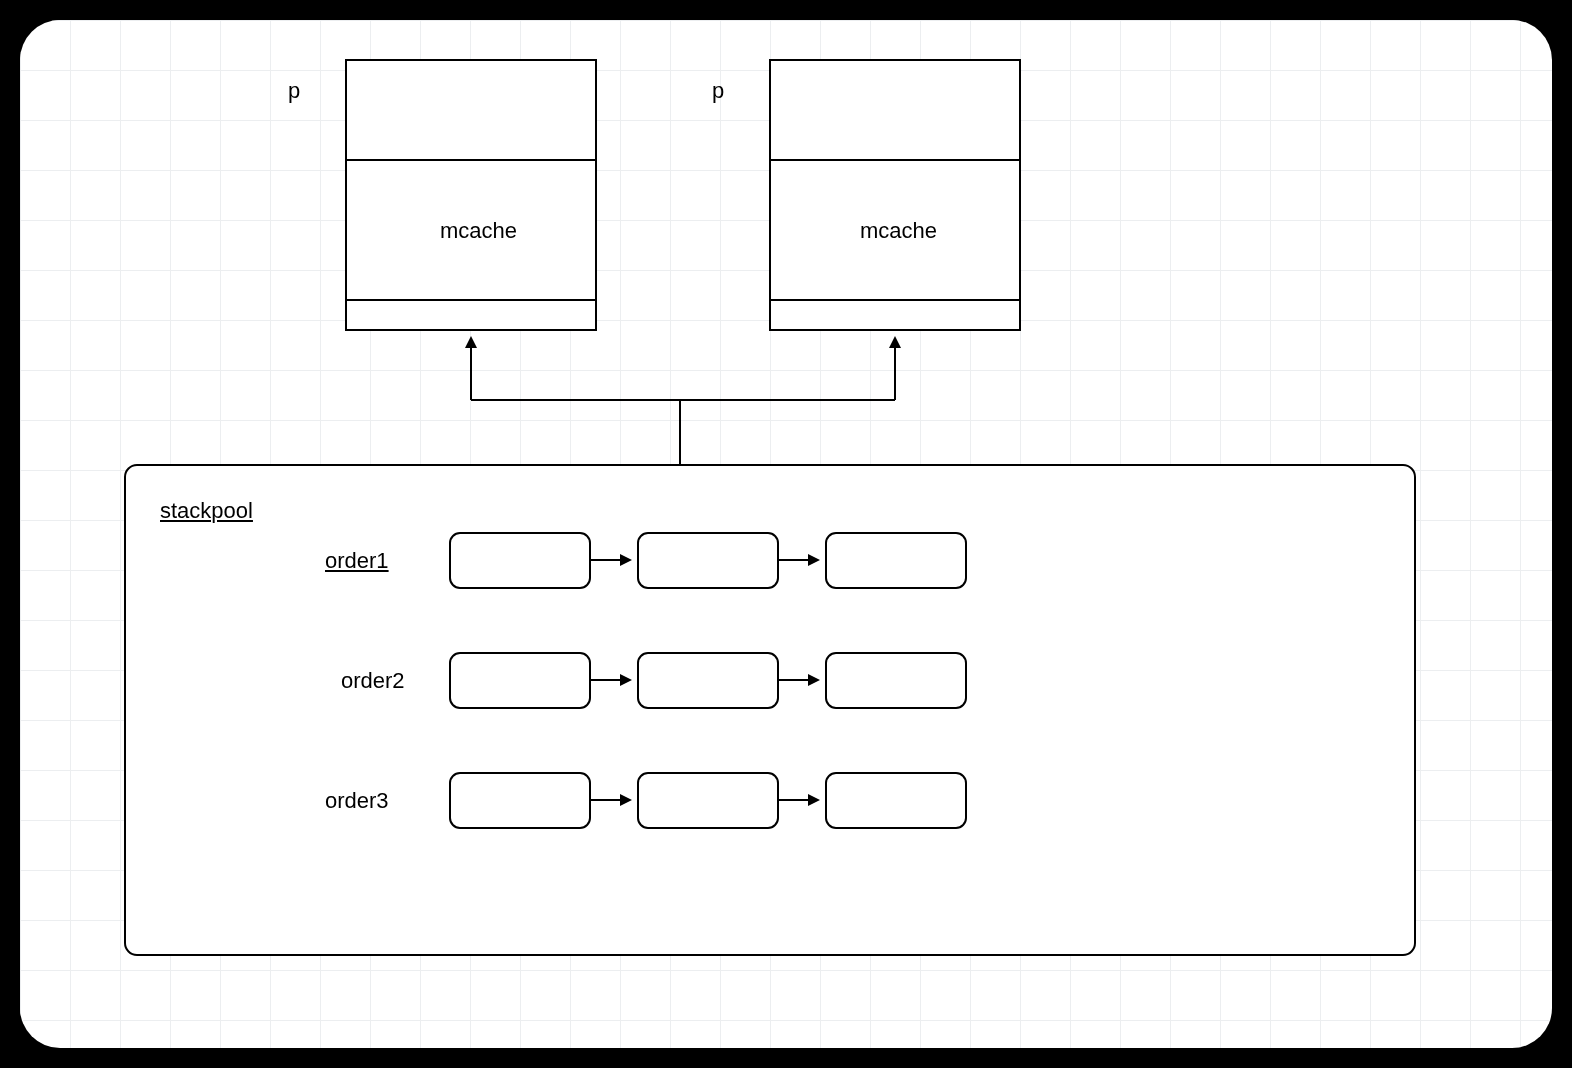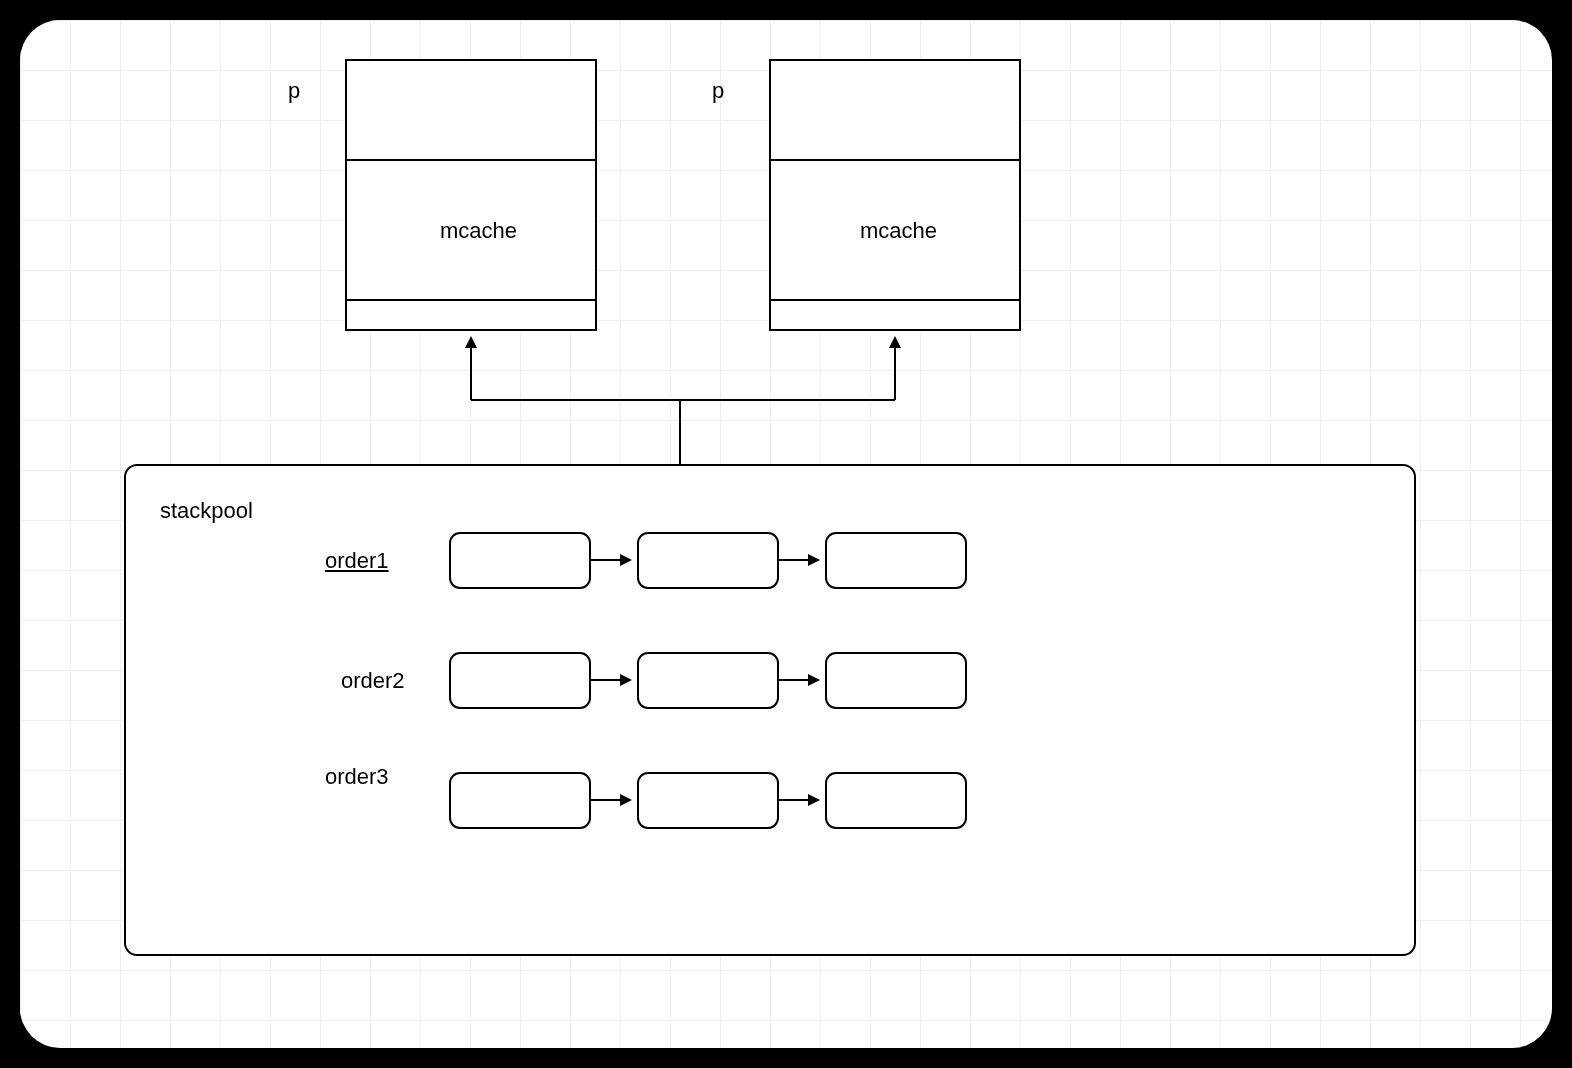--- a/index.html
+++ b/index.html
@@ -101,18 +101,18 @@
       <rect x="806" y="753" width="140" height="55" rx="10" fill="#fff" stroke="#000" stroke-width="2"></rect>
     </g>
   </svg>
 
   <div class="label" style="left:268px; top:58px;">p</div>
   <div class="label" style="left:420px; top:198px;">mcache</div>
 
   <div class="label" style="left:692px; top:58px;">p</div>
   <div class="label" style="left:840px; top:198px;">mcache</div>
 
-  <div class="label" style="left:140px; top:478px;">stackpool</div>
+  <div class="label" style="left:140px; top:478px;text-decoration:underline;">stackpool</div>
 
   <div class="label" style="left:305px; top:528px;text-decoration:underline;">order1</div>
   <div class="label" style="left:321px; top:648px;">order2</div>
-  <div class="label" style="left:305px; top:744px;">order3</div>
+  <div class="label" style="left:305px; top:768px;">order3</div>
 </div>
 
 </body></html>

